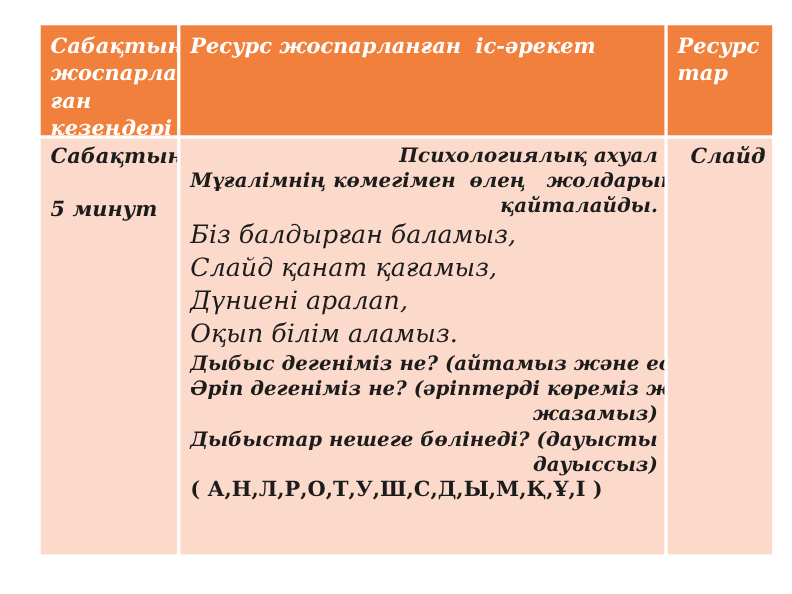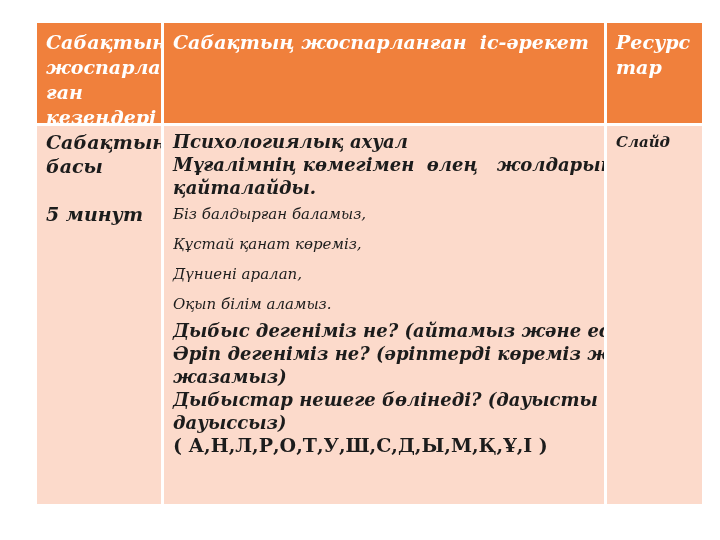--- a/index.html
+++ b/index.html
@@ -33,60 +33,59 @@
     color: var(--body-text, #1C1C1C);
     padding: 4px 6px 0 9px;
   }
   .line { white-space: pre; }
 
   
   .stage .line { font-weight: bold; font-style: italic; font-size: 19px; line-height: 24px; }
   .spacer { height: 24px; }
 
   
-  .ln-b    { white-space: pre; font-weight: bold; font-style: italic; font-size: 18px; line-height: 23px; }
-  .ln-poem { white-space: pre; font-weight: normal; font-style: italic; font-size: 15px; line-height: 30px; }
+  .ln-b    { white-space: pre; font-weight: bold; font-style: italic; font-size: 18px; line-height: 23px; text-align: right; }
+  .ln-poem { white-space: pre; font-weight: normal; font-style: italic; font-size: 23px; line-height: 30px; }
   .ln-plain{ white-space: pre; font-weight: bold; font-style: normal; font-size: 19px; line-height: 23px; }
 
   
-  .resource .line { font-weight: bold; font-style: italic; font-size: 15px; line-height: 24px; }
+  .resource .line { font-weight: bold; font-style: italic; font-size: 19px; line-height: 24px; text-align: right; }
 </style>
 </head>
 <body>
 
 <div class="slide">
   <div class="tbl">
 
     <div class="cell head">
       <div class="line">Сабақтың</div>
       <div class="line">жоспарлан</div>
       <div class="line">ған</div>
       <div class="line">кезеңдері</div>
     </div>
     <div class="cell head">
-      <div class="line">Сабақтың жоспарланған  іс-әрекет</div>
+      <div class="line">Ресурс жоспарланған  іс-әрекет</div>
     </div>
     <div class="cell head">
       <div class="line">Ресурс</div>
       <div class="line">тар</div>
     </div>
 
     <div class="cell bodycell stage">
       <div class="line">Сабақтың</div>
-      <div class="line">басы</div>
       <div class="spacer"></div>
       <div class="line">5 минут</div>
     </div>
 
     <div class="cell bodycell">
       <div class="ln-b">Психологиялық ахуал</div>
       <div class="ln-b">Мұғалімнің көмегімен  өлең   жолдарын  бірге</div>
       <div class="ln-b">қайталайды.</div>
       <div class="ln-poem">Біз балдырған баламыз,</div>
-      <div class="ln-poem">Құстай қанат көреміз,</div>
+      <div class="ln-poem">Слайд қанат қағамыз,</div>
       <div class="ln-poem">Дүниені аралап,</div>
       <div class="ln-poem">Оқып білім аламыз.</div>
       <div class="ln-b">Дыбыс дегеніміз не? (айтамыз және естиміз)</div>
       <div class="ln-b">Әріп дегеніміз не? (әріптерді көреміз және</div>
       <div class="ln-b">жазамыз)</div>
       <div class="ln-b">Дыбыстар нешеге бөлінеді? (дауысты және</div>
       <div class="ln-b">дауыссыз)</div>
       <div class="ln-plain">( А,Н,Л,Р,О,Т,У,Ш,С,Д,Ы,М,Қ,Ұ,І )</div>
     </div>
 

